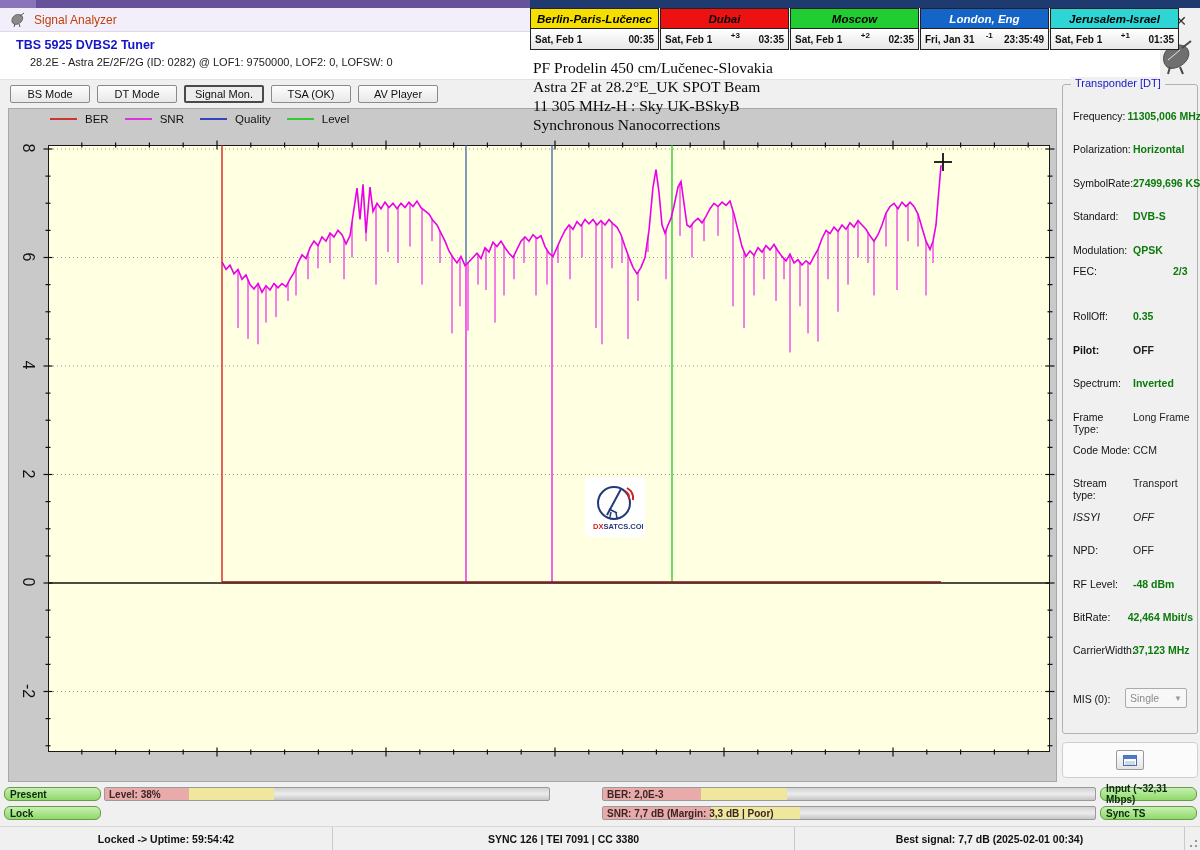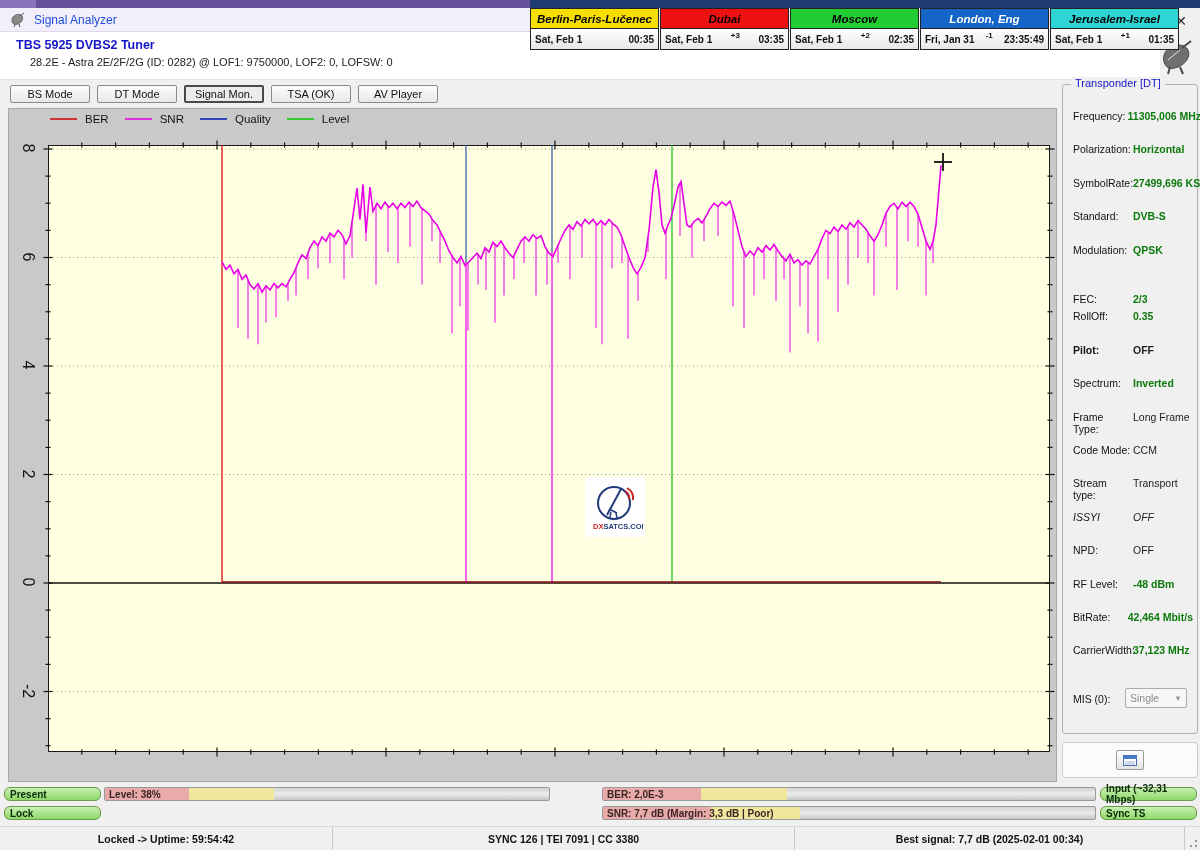--- a/index.html
+++ b/index.html
@@ -10,21 +10,21 @@
   .abs { position:absolute; }
 
   
   .strip-purple { left:0; top:0; width:530px; height:8px; background:#66519b; }
   .strip-purple-accent { left:0; top:0; width:36px; height:8px; background:#8a74bc; }
   .strip-navy { left:530px; top:0; width:670px; height:8px; background:#1e3a6e; }
 
   
   .titlebar { left:0; top:8px; width:1160px; height:24px; background:#f2effa; border-bottom:1px solid #ddd8ec; display:flex; align-items:center; }
   .titlebar .ticon { margin-left:10px; width:16px; height:16px; }
-  .titlebar .ttext { margin-left:8px; font-size:12px; color:#1d4ed8; }
+  .titlebar .ttext { margin-left:8px; font-size:12px; color:#c2410c; }
 
   .header-white { left:0; top:32px; width:1160px; height:48px; background:#ffffff; border-bottom:1px solid #e2e2e2; }
   .tuner-title { left:16px; top:38px; font-size:12.5px; font-weight:bold; color:#1515c8; }
   .tuner-sub { left:30px; top:56px; font-size:11px; color:#222; }
 
   .close-x { left:1164px; top:8px; width:34px; height:26px; background:#f0f0f0; color:#333; font-size:14px; display:flex; align-items:center; justify-content:center; cursor:default; }
   .dish-right { left:1158px; top:38px; width:38px; height:38px; }
 
   
   #clocks { left:530px; top:8px; display:flex; }
@@ -410,20 +410,26 @@
       <path d="M22 30 L30 34 M24 33 L23 38 M29 34 L30 39" stroke="#223a7a" stroke-width="1.5"></path>
       <path d="M38 12 A8 8 0 0 1 42 20" fill="none" stroke="#cc2222" stroke-width="2"></path>
       <path d="M40 9 A12 12 0 0 1 46 21" fill="none" stroke="#cc2222" stroke-width="2"></path>
       <text x="6" y="50" font-size="7.5" font-weight="bold" font-family="Liberation Sans, sans-serif">
         <tspan fill="#cc2222">DX</tspan><tspan fill="#223a7a">SATCS.COM</tspan>
       </text>
     </svg>
   </div>
 
 
+  <div class="abs" id="siteText">
+      <div>PF Prodelin 450 cm/Lučenec-Slovakia</div>
+      <div>Astra 2F at 28.2°E_UK SPOT Beam</div>
+      <div>11 305 MHz-H : Sky UK-BSkyB</div>
+      <div>Synchronous Nanocorrections</div>
+    </div>
 
   <div class="abs groupbox">
     <span class="groupbox-title">Transponder [DT]</span>
     <div id="trows">
         <div class="trow" style="top: 25px;">
           <span class="tl">Frequency:</span>
           <span class="tv green">11305,006 MHz</span>
         </div>
         <div class="trow" style="top: 58.4px;">
           <span class="tl">Polarization:</span>
@@ -434,21 +440,21 @@
           <span class="tv green">27499,696 KS/s</span>
         </div>
         <div class="trow" style="top: 125.2px; align-items: center;">
           <span class="tl">Standard:</span>
           <span class="tv green">DVB-S</span>
         </div>
         <div class="trow" style="top: 158.6px;">
           <span class="tl">Modulation:</span>
           <span class="tv green">QPSK</span>
         </div>
-        <div class="trow" style="top: 208px;">
+        <div class="trow" style="top: 180px; gap: 40px;">
           <span class="tl">FEC:</span>
           <span class="tv green">2/3</span>
         </div>
         <div class="trow" style="top: 225.4px;">
           <span class="tl">RollOff:</span>
           <span class="tv green">0.35</span>
         </div>
         <div class="trow" style="top: 258.8px; font-weight: bold;">
           <span class="tl">Pilot:</span>
           <span class="tv black">OFF</span>

